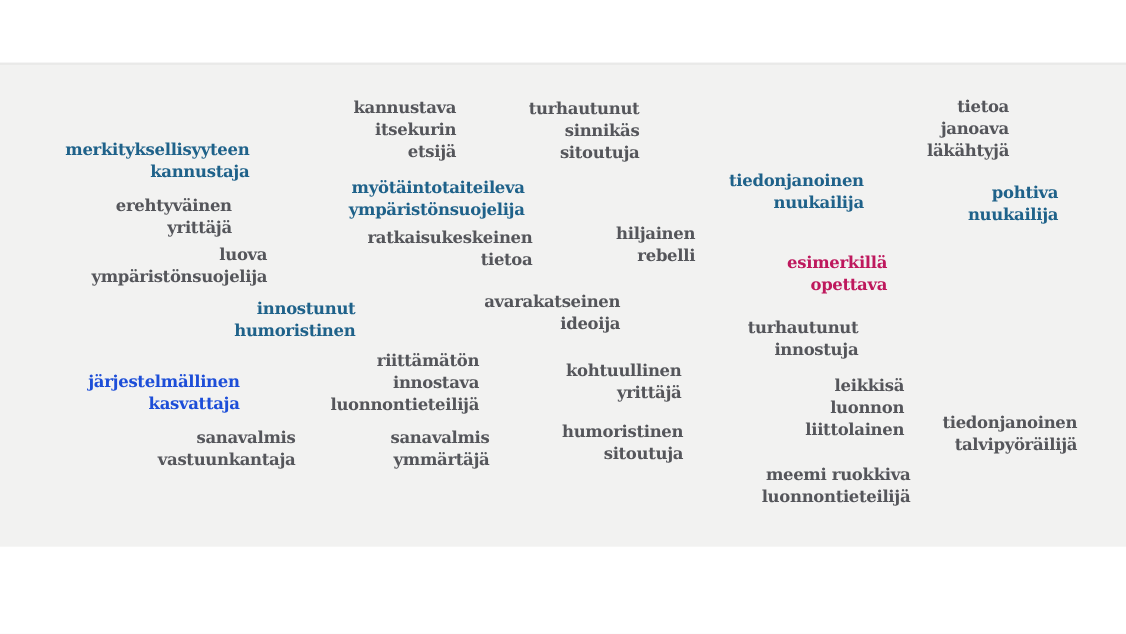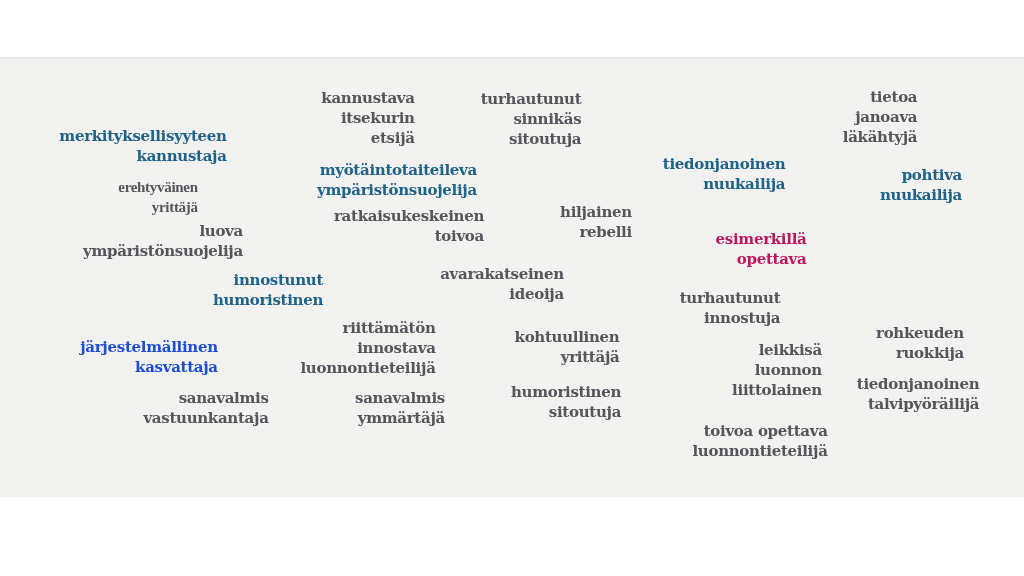--- a/index.html
+++ b/index.html
@@ -56,51 +56,49 @@
 sitoutuja</div>
     <div class="word" style="left: 880px; top: 117px; color: rgb(85, 86, 91);">tietoa
 janoava
 läkähtyjä</div>
     <div class="word" style="left: 397px; top: 180px; color: rgb(31, 98, 138);">myötäintotaiteileva
 ympäristönsuojelija</div>
     <div class="word" style="left: 724px; top: 174px; color: rgb(31, 98, 138);">tiedonjanoinen
 nuukailija</div>
     <div class="word" style="left: 921px; top: 185px; color: rgb(31, 98, 138);">pohtiva
 nuukailija</div>
-    <div class="word" style="left: 158px; top: 197px; color: rgb(85, 86, 91); font-family: Liberation Serif, serif;">erehtyväinen
+    <div class="word" style="left: 158px; top: 197px; color: rgb(85, 86, 91);">erehtyväinen
 yrittäjä</div>
     <div class="word" style="left: 163px; top: 241px; color: rgb(85, 86, 91);">luova
 ympäristönsuojelija</div>
     <div class="word" style="left: 409px; top: 226px; color: rgb(85, 86, 91);">ratkaisukeskeinen
-toivoa</div>
+tietoa</div>
     <div class="word" style="left: 596px; top: 222px; color: rgb(85, 86, 91);">hiljainen
 rebelli</div>
     <div class="word" style="left: 761px; top: 249px; color: #be185d;">esimerkillä
 opettava</div>
     <div class="word" style="left: 502px; top: 284px; color: rgb(85, 86, 91);">avarakatseinen
 ideoija</div>
     <div class="word" style="left: 268px; top: 290px; color: rgb(31, 98, 138);">innostunut
 humoristinen</div>
     <div class="word" style="left: 730px; top: 308px; color: rgb(85, 86, 91);">turhautunut
 innostuja</div>
     <div class="word" style="left: 149px; top: 357px; color: #1d4ed8;">järjestelmällinen
 kasvattaja</div>
     <div class="word" style="left: 368px; top: 348px; color: rgb(85, 86, 91);">riittämätön
 innostava
 luonnontieteilijä</div>
     <div class="word" style="left: 567px; top: 347px; color: rgb(85, 86, 91);">kohtuullinen
 yrittäjä</div>
     <div class="word" style="left: 777px; top: 370px; color: rgb(85, 86, 91);">leikkisä
 luonnon
 liittolainen</div>
-    <div class="word" style="left: 920px; top: 343px; color: rgb(85, 86, 91);">rohkeuden
-ruokkija</div>
     <div class="word" style="left: 918px; top: 394px; color: rgb(85, 86, 91);">tiedonjanoinen
 talvipyöräilijä</div>
     <div class="word" style="left: 206px; top: 408px; color: rgb(85, 86, 91);">sanavalmis
 vastuunkantaja</div>
     <div class="word" style="left: 400px; top: 408px; color: rgb(85, 86, 91);">sanavalmis
 ymmärtäjä</div>
     <div class="word" style="left: 566px; top: 402px; color: rgb(85, 86, 91);">humoristinen
 sitoutuja</div>
-    <div class="word" style="left: 760px; top: 441px; color: rgb(85, 86, 91);">toivoa opettava
+    <div class="word" style="left: 760px; top: 441px; color: rgb(85, 86, 91);">meemi ruokkiva
 luonnontieteilijä</div>
   </div>
 
 </body></html>

